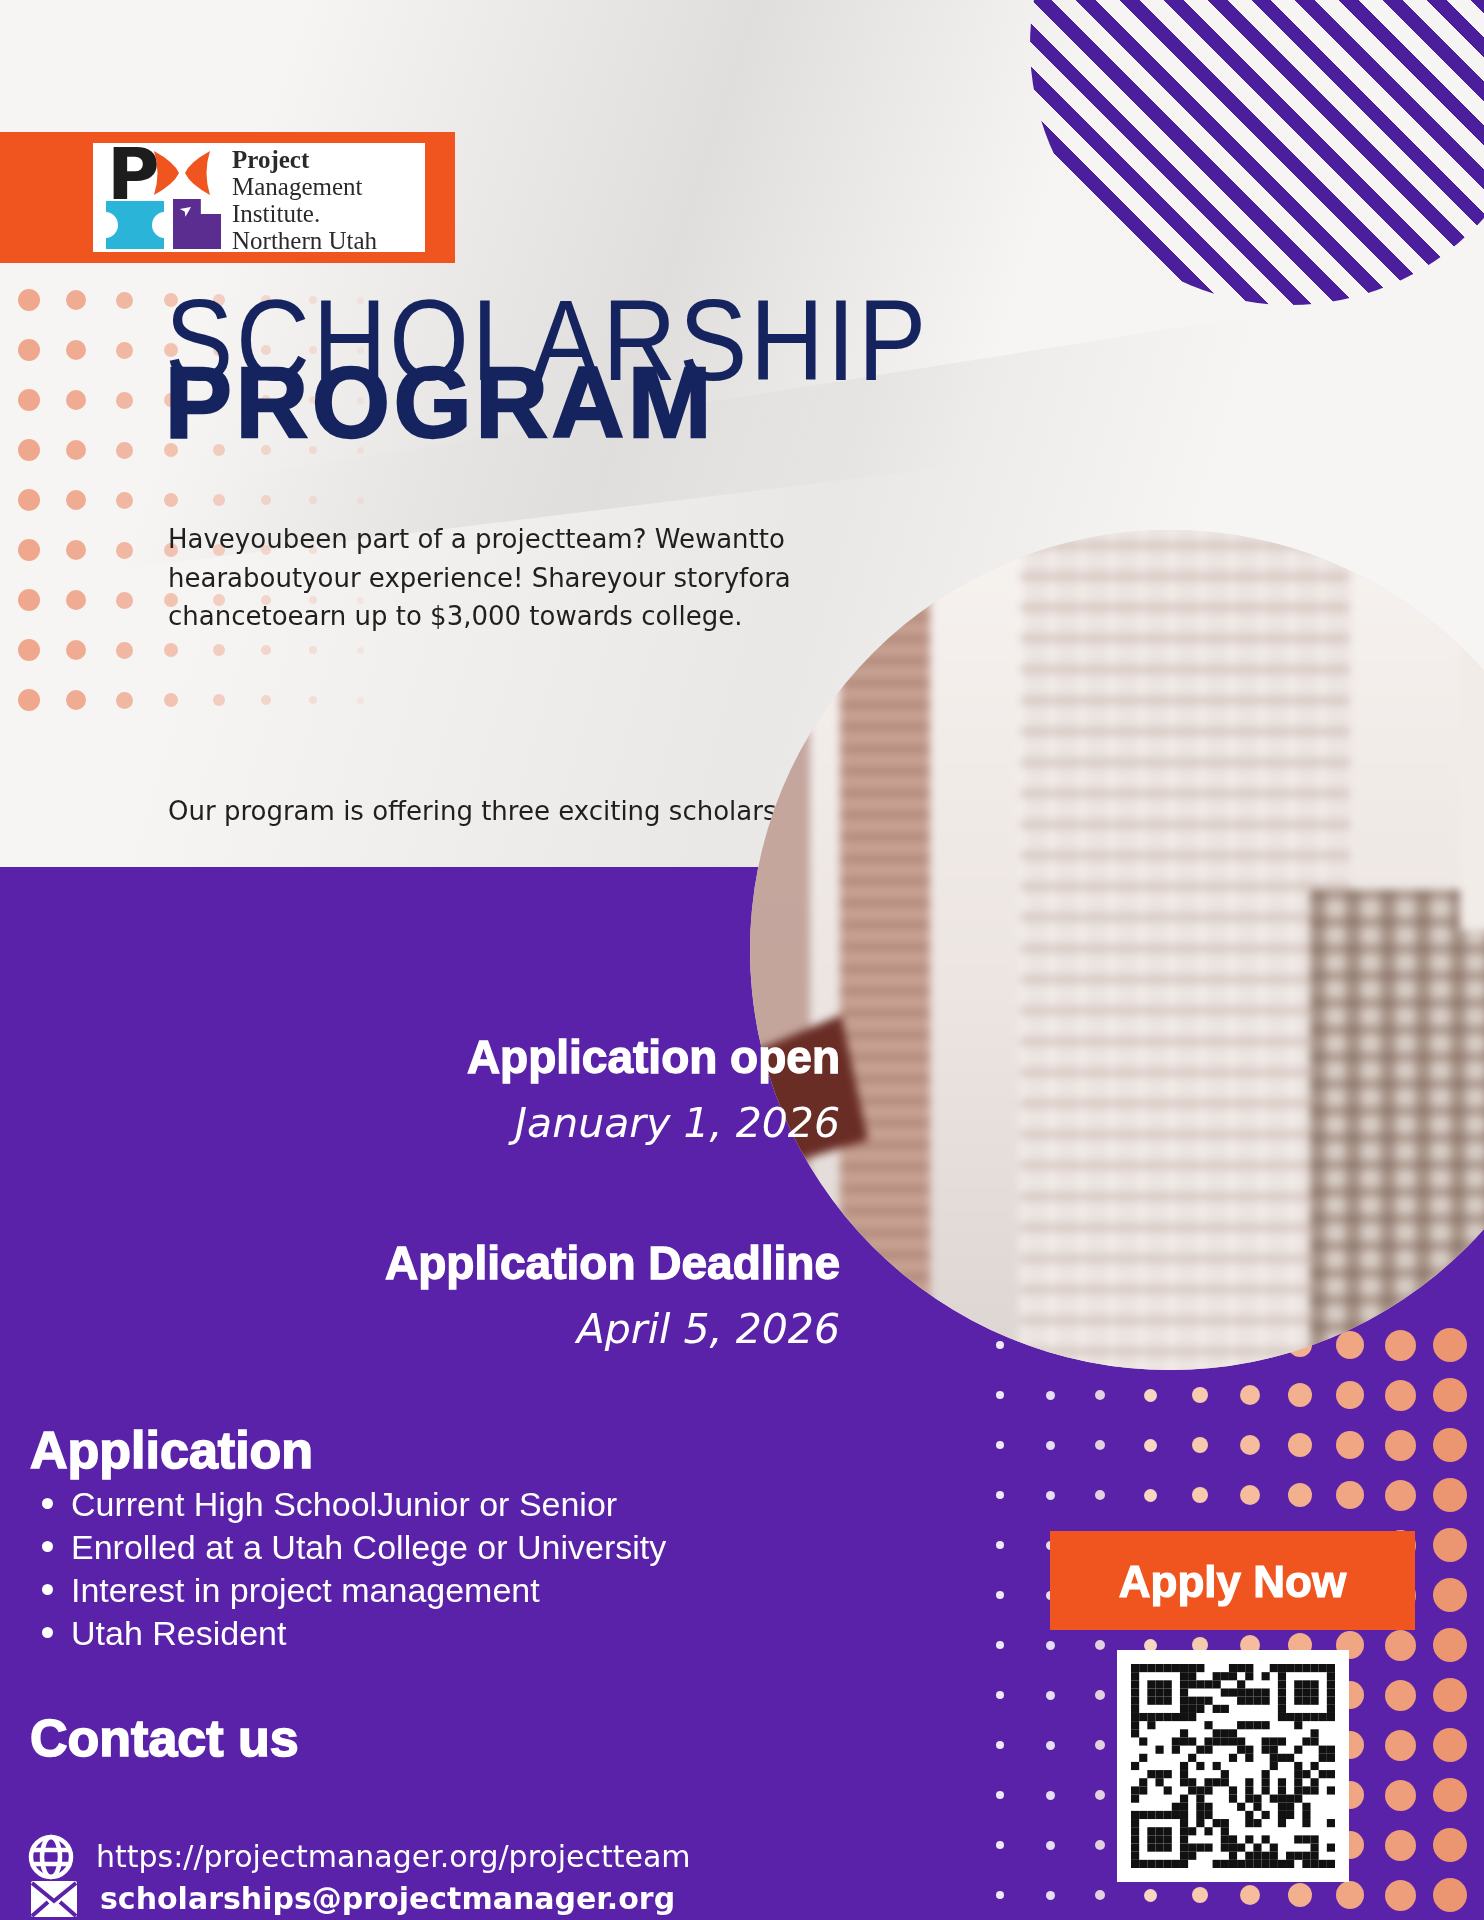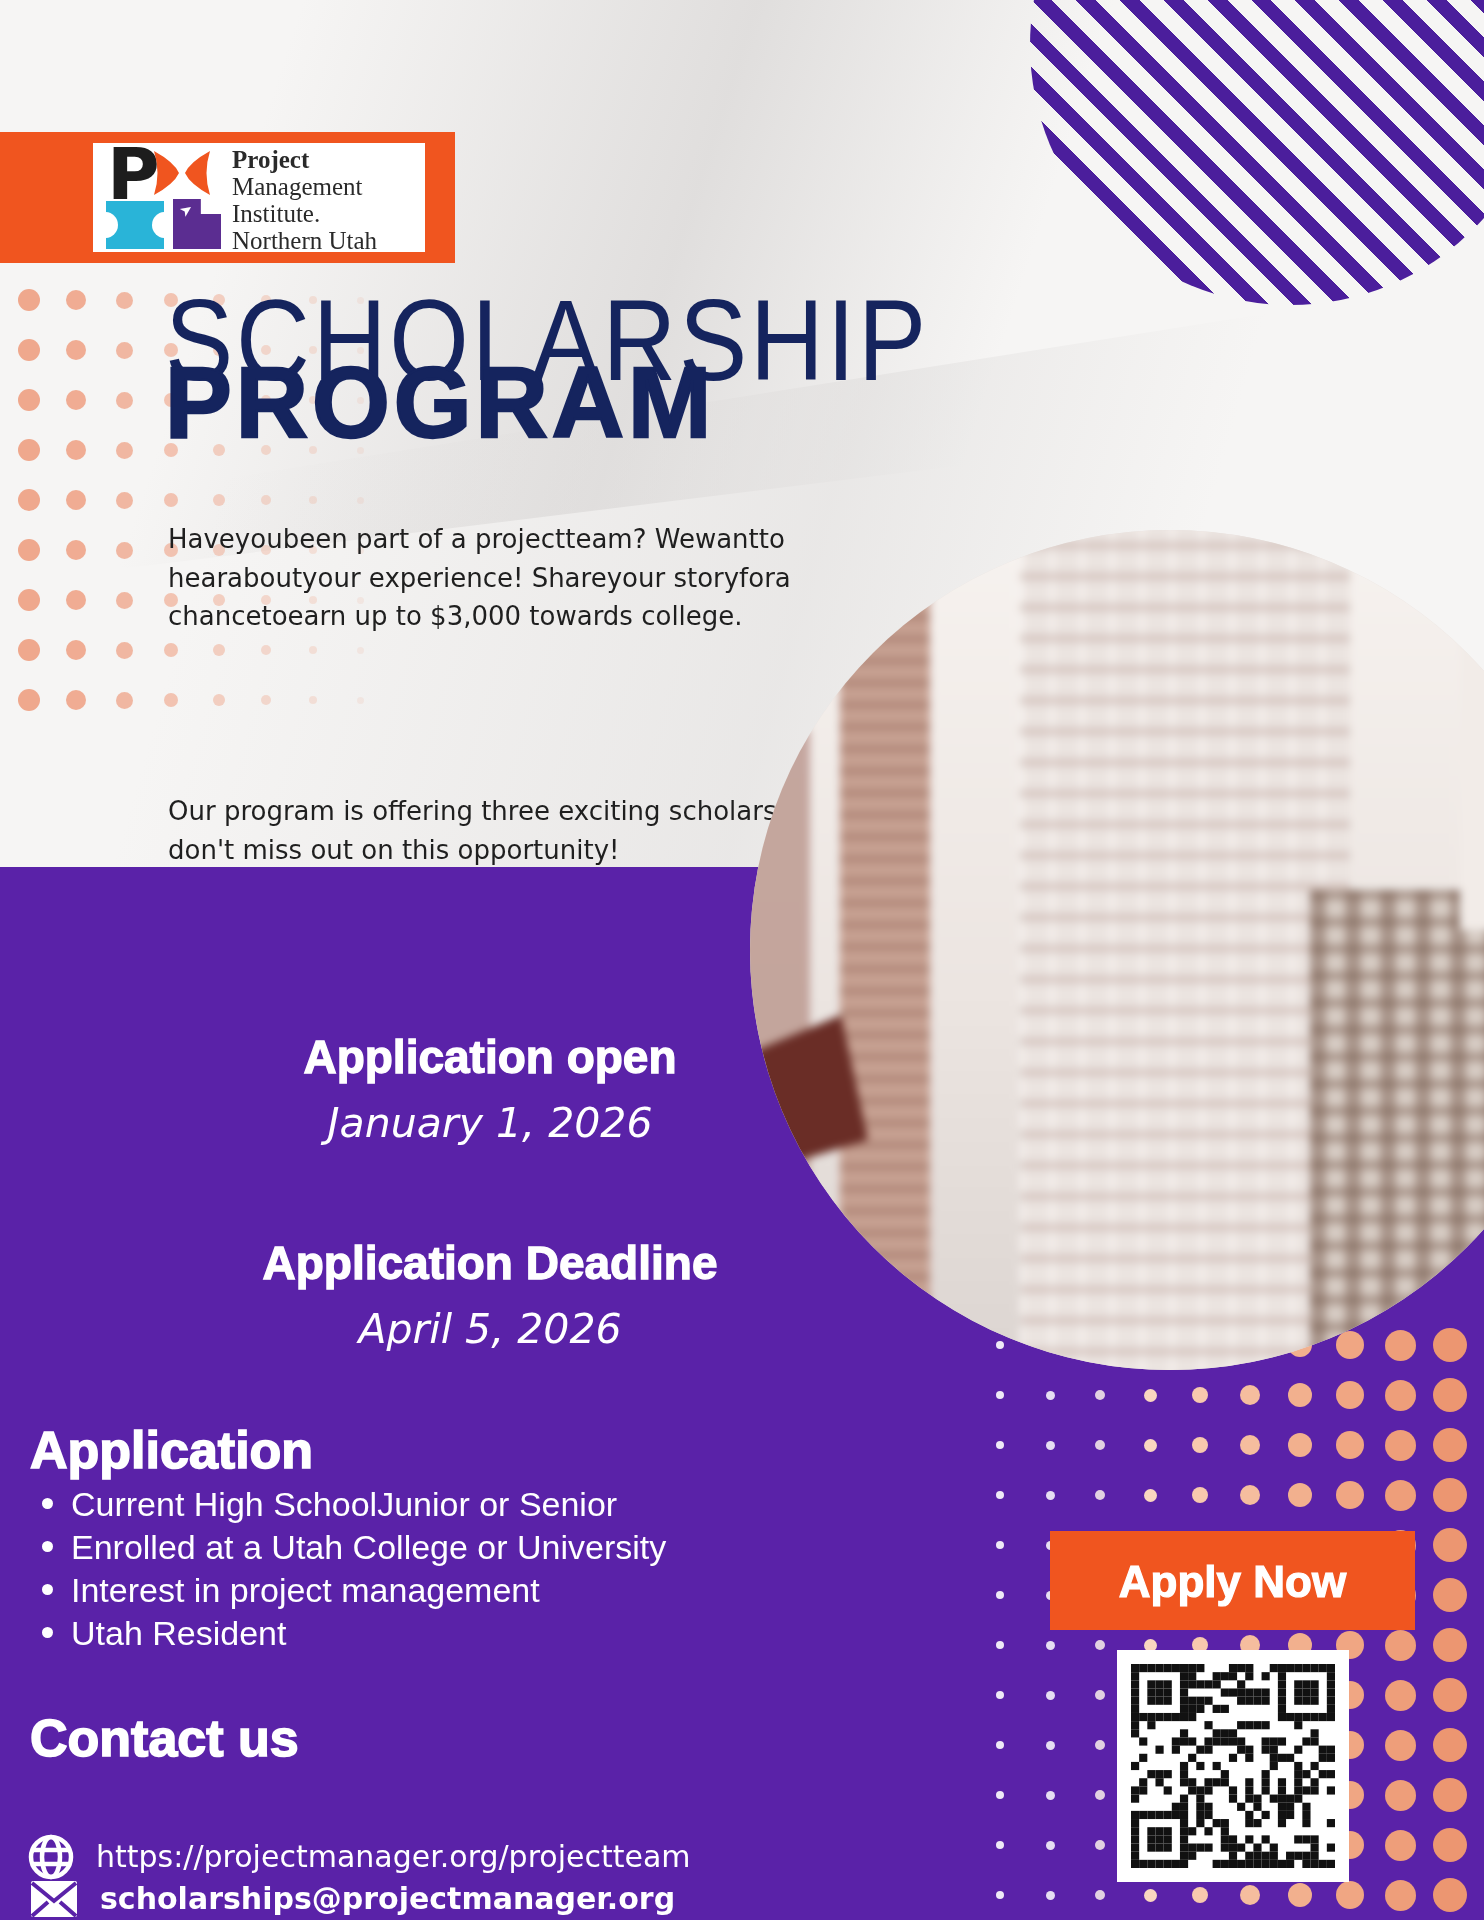--- a/index.html
+++ b/index.html
@@ -63,21 +63,21 @@
     background-color:#c99f8f;
     background-image:repeating-linear-gradient(180deg,rgba(140,90,75,.4) 0 6px,rgba(0,0,0,0) 6px 22px);}
   .ph-b3{position:absolute;left:0;top:220px;width:80px;height:100%;background:#bc948a;opacity:.8;}
   .ph-b4{position:absolute;left:580px;top:380px;width:300px;height:480px;
     background-color:#d8ccc3;
     background-image:repeating-linear-gradient(90deg,rgba(123,94,80,.5) 0 16px,rgba(0,0,0,0) 16px 35px),
                      repeating-linear-gradient(180deg,rgba(123,94,80,.45) 0 10px,rgba(0,0,0,0) 10px 27px);}
   .ph-b5{position:absolute;left:730px;top:0;width:140px;height:420px;background:#f2ece8;}
   .ph-cap{position:absolute;left:-12px;top:505px;width:150px;height:160px;background:#6e2c24;
     clip-path:polygon(0 32%,82% 0,100% 78%,22% 100%);}
-  .date-block{position:absolute;left:140px;width:700px;text-align:center;z-index:4;color:#fff;}
+  .date-block{position:absolute;left:140px;width:700px;text-align:right;z-index:4;color:#fff;}
   .date-label{font:700 46px/1.1 "Liberation Sans",sans-serif;-webkit-text-stroke:1.3px currentColor;}
   .date-value{font:italic 400 41px/1.1 "DejaVu Sans",sans-serif;margin-top:18px;}
   .blk-open{top:1032px;}
   .blk-deadline{top:1238px;}
 
   .req-heading{position:absolute;left:30px;top:1424px;z-index:4;color:#fff;
     font:700 52px/1 "Liberation Sans",sans-serif;-webkit-text-stroke:1.6px currentColor;}
   .req-list{position:absolute;left:42px;top:1484px;z-index:4;}
   .req-item{display:flex;align-items:flex-start;height:43px;color:#fff;
     font:400 34px/40px "Liberation Sans",sans-serif;}
@@ -346,21 +346,20 @@
   <div class="title-thin">SCHOLARSHIP</div>
   <div class="title-bold">PROGRAM</div>
 
   <div class="para intro">
     <span>Haveyoubeen part of a projectteam? Wewantto</span>
     <span>hearaboutyour experience! Shareyour storyfora</span>
     <span>chancetoearn up to $3,000 towards college.</span>
   </div>
   <div class="para offer">
     <span>Our program is offering three exciting scholarships -</span>
-    <span>don't miss out on this opportunity!</span>
   </div>
 
   <div class="photo-circle">
     <div class="photo-blur">
       <div class="ph-sky"></div>
       <div class="ph-b2"></div>
       <div class="ph-b3"></div>
       <div class="ph-b1"></div>
       <div class="ph-b4"></div>
       <div class="ph-b5"></div>

